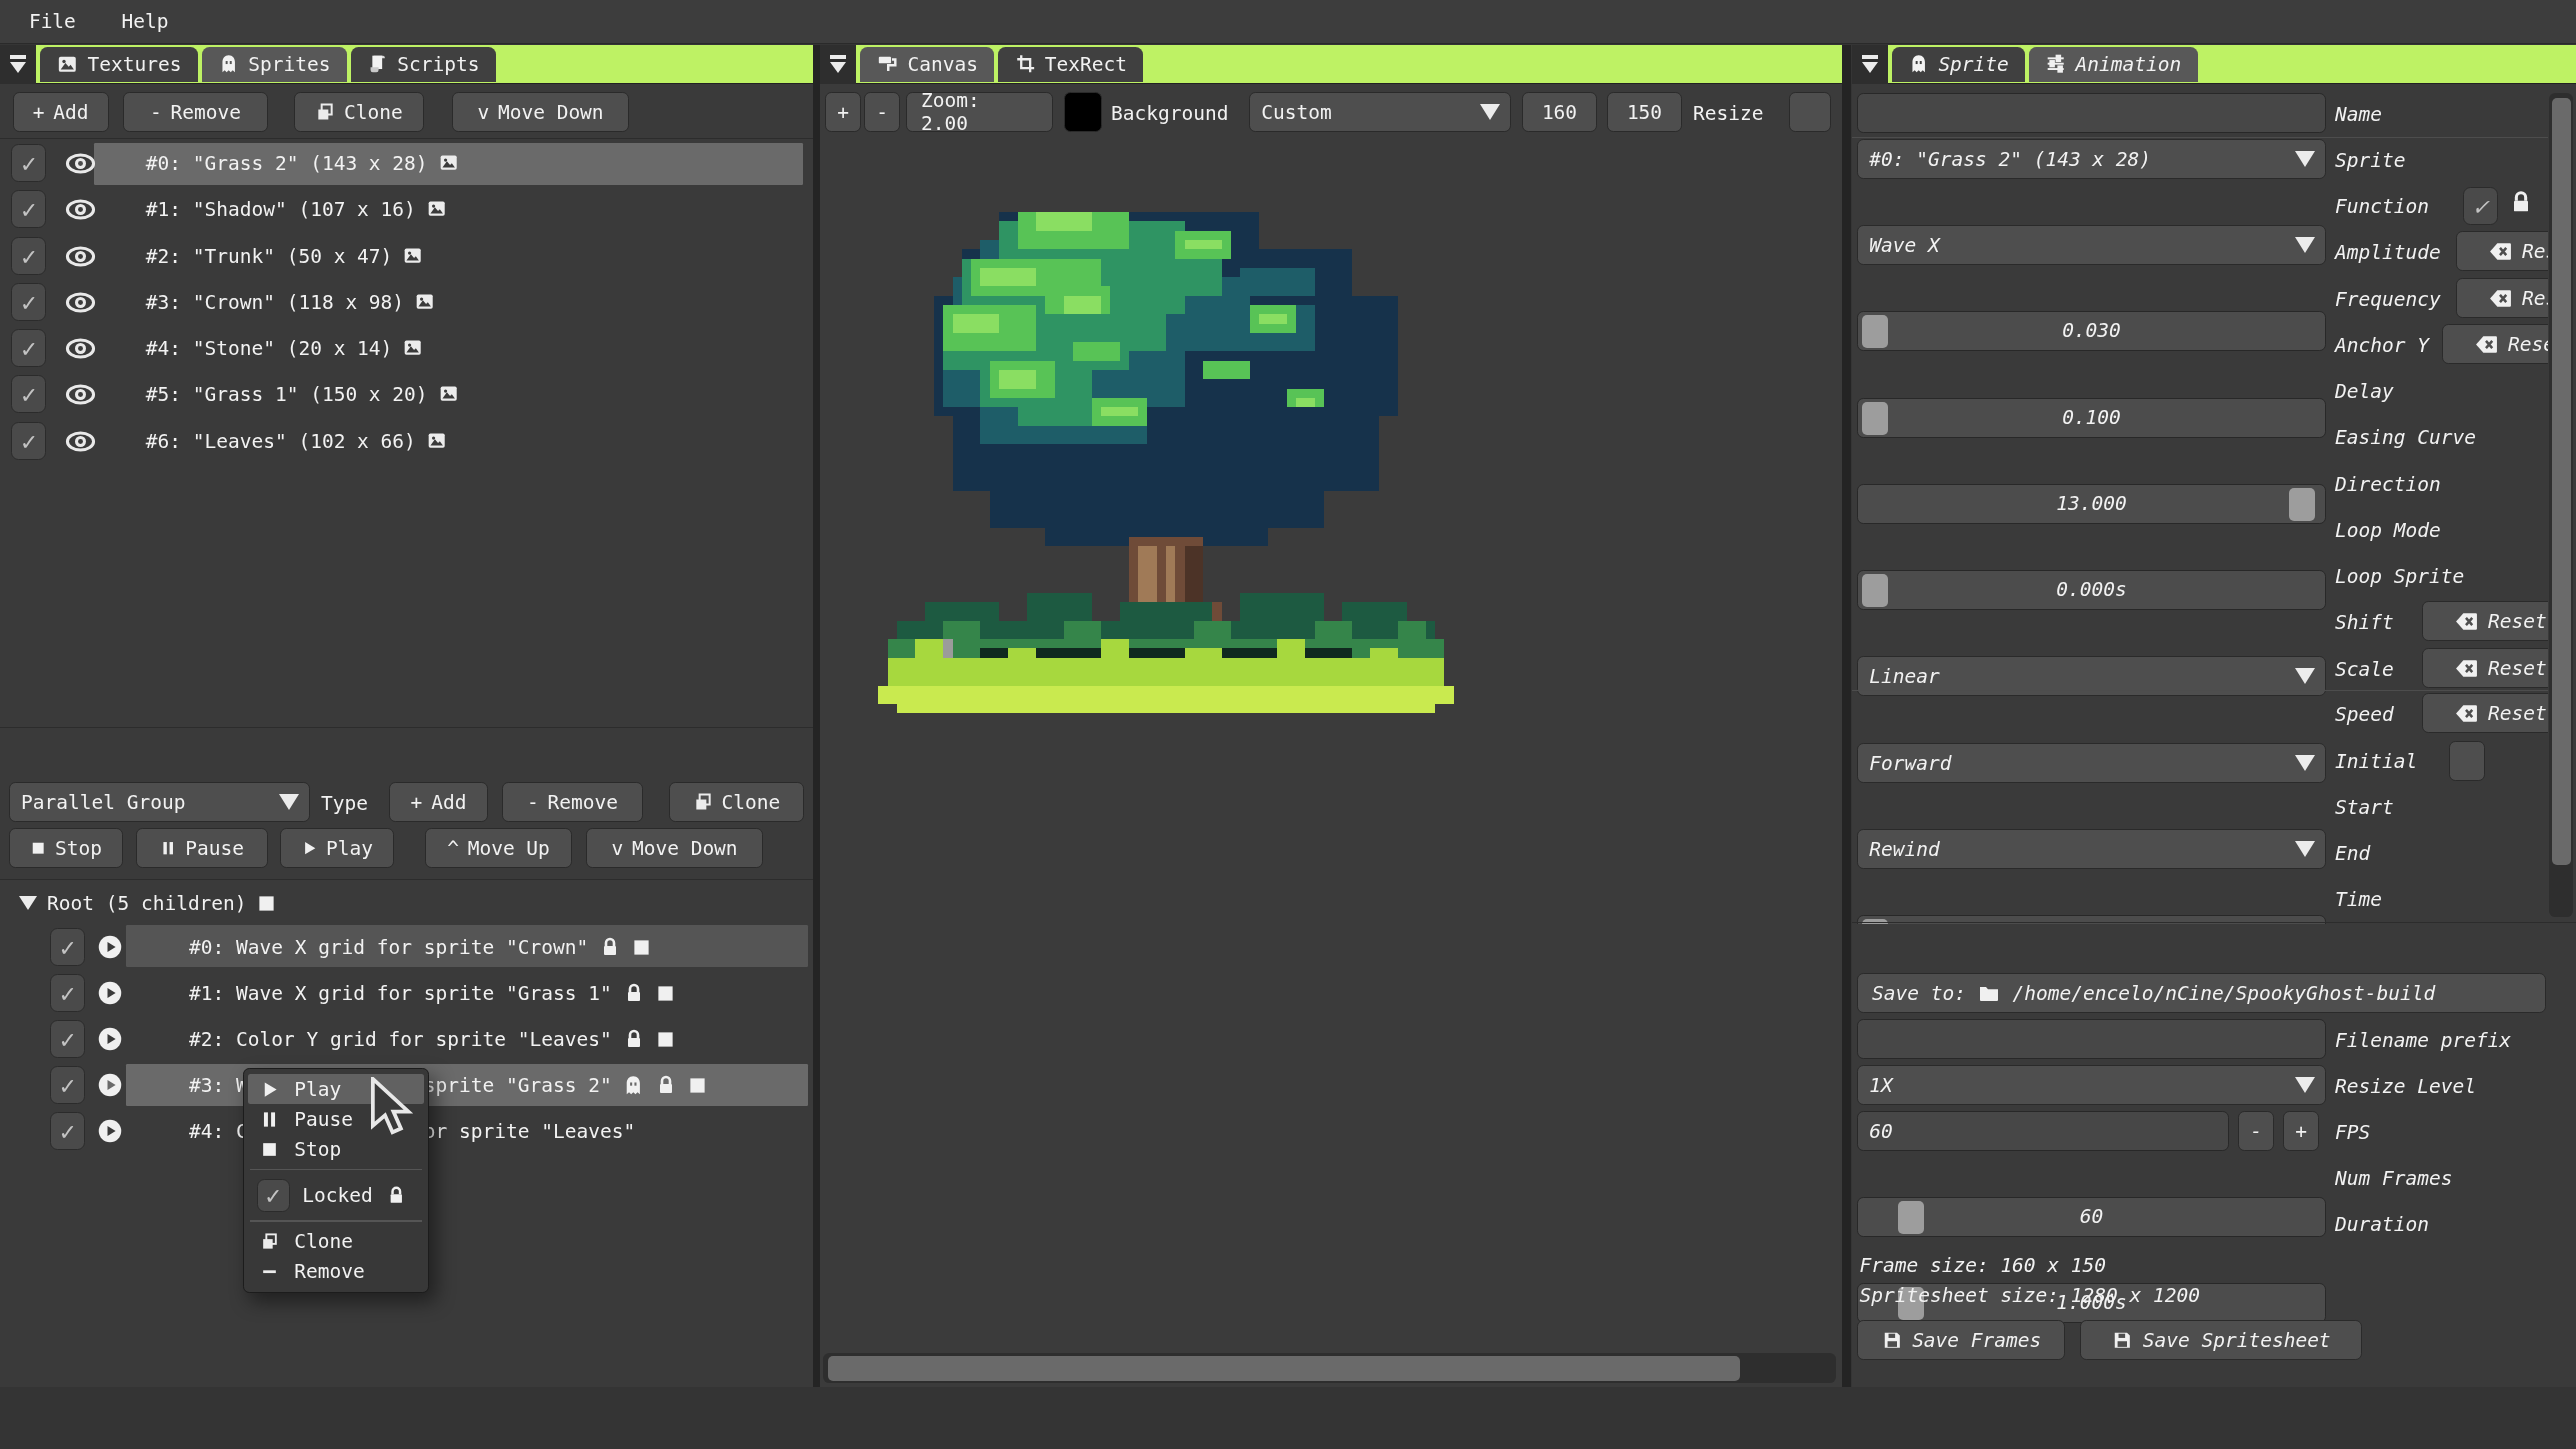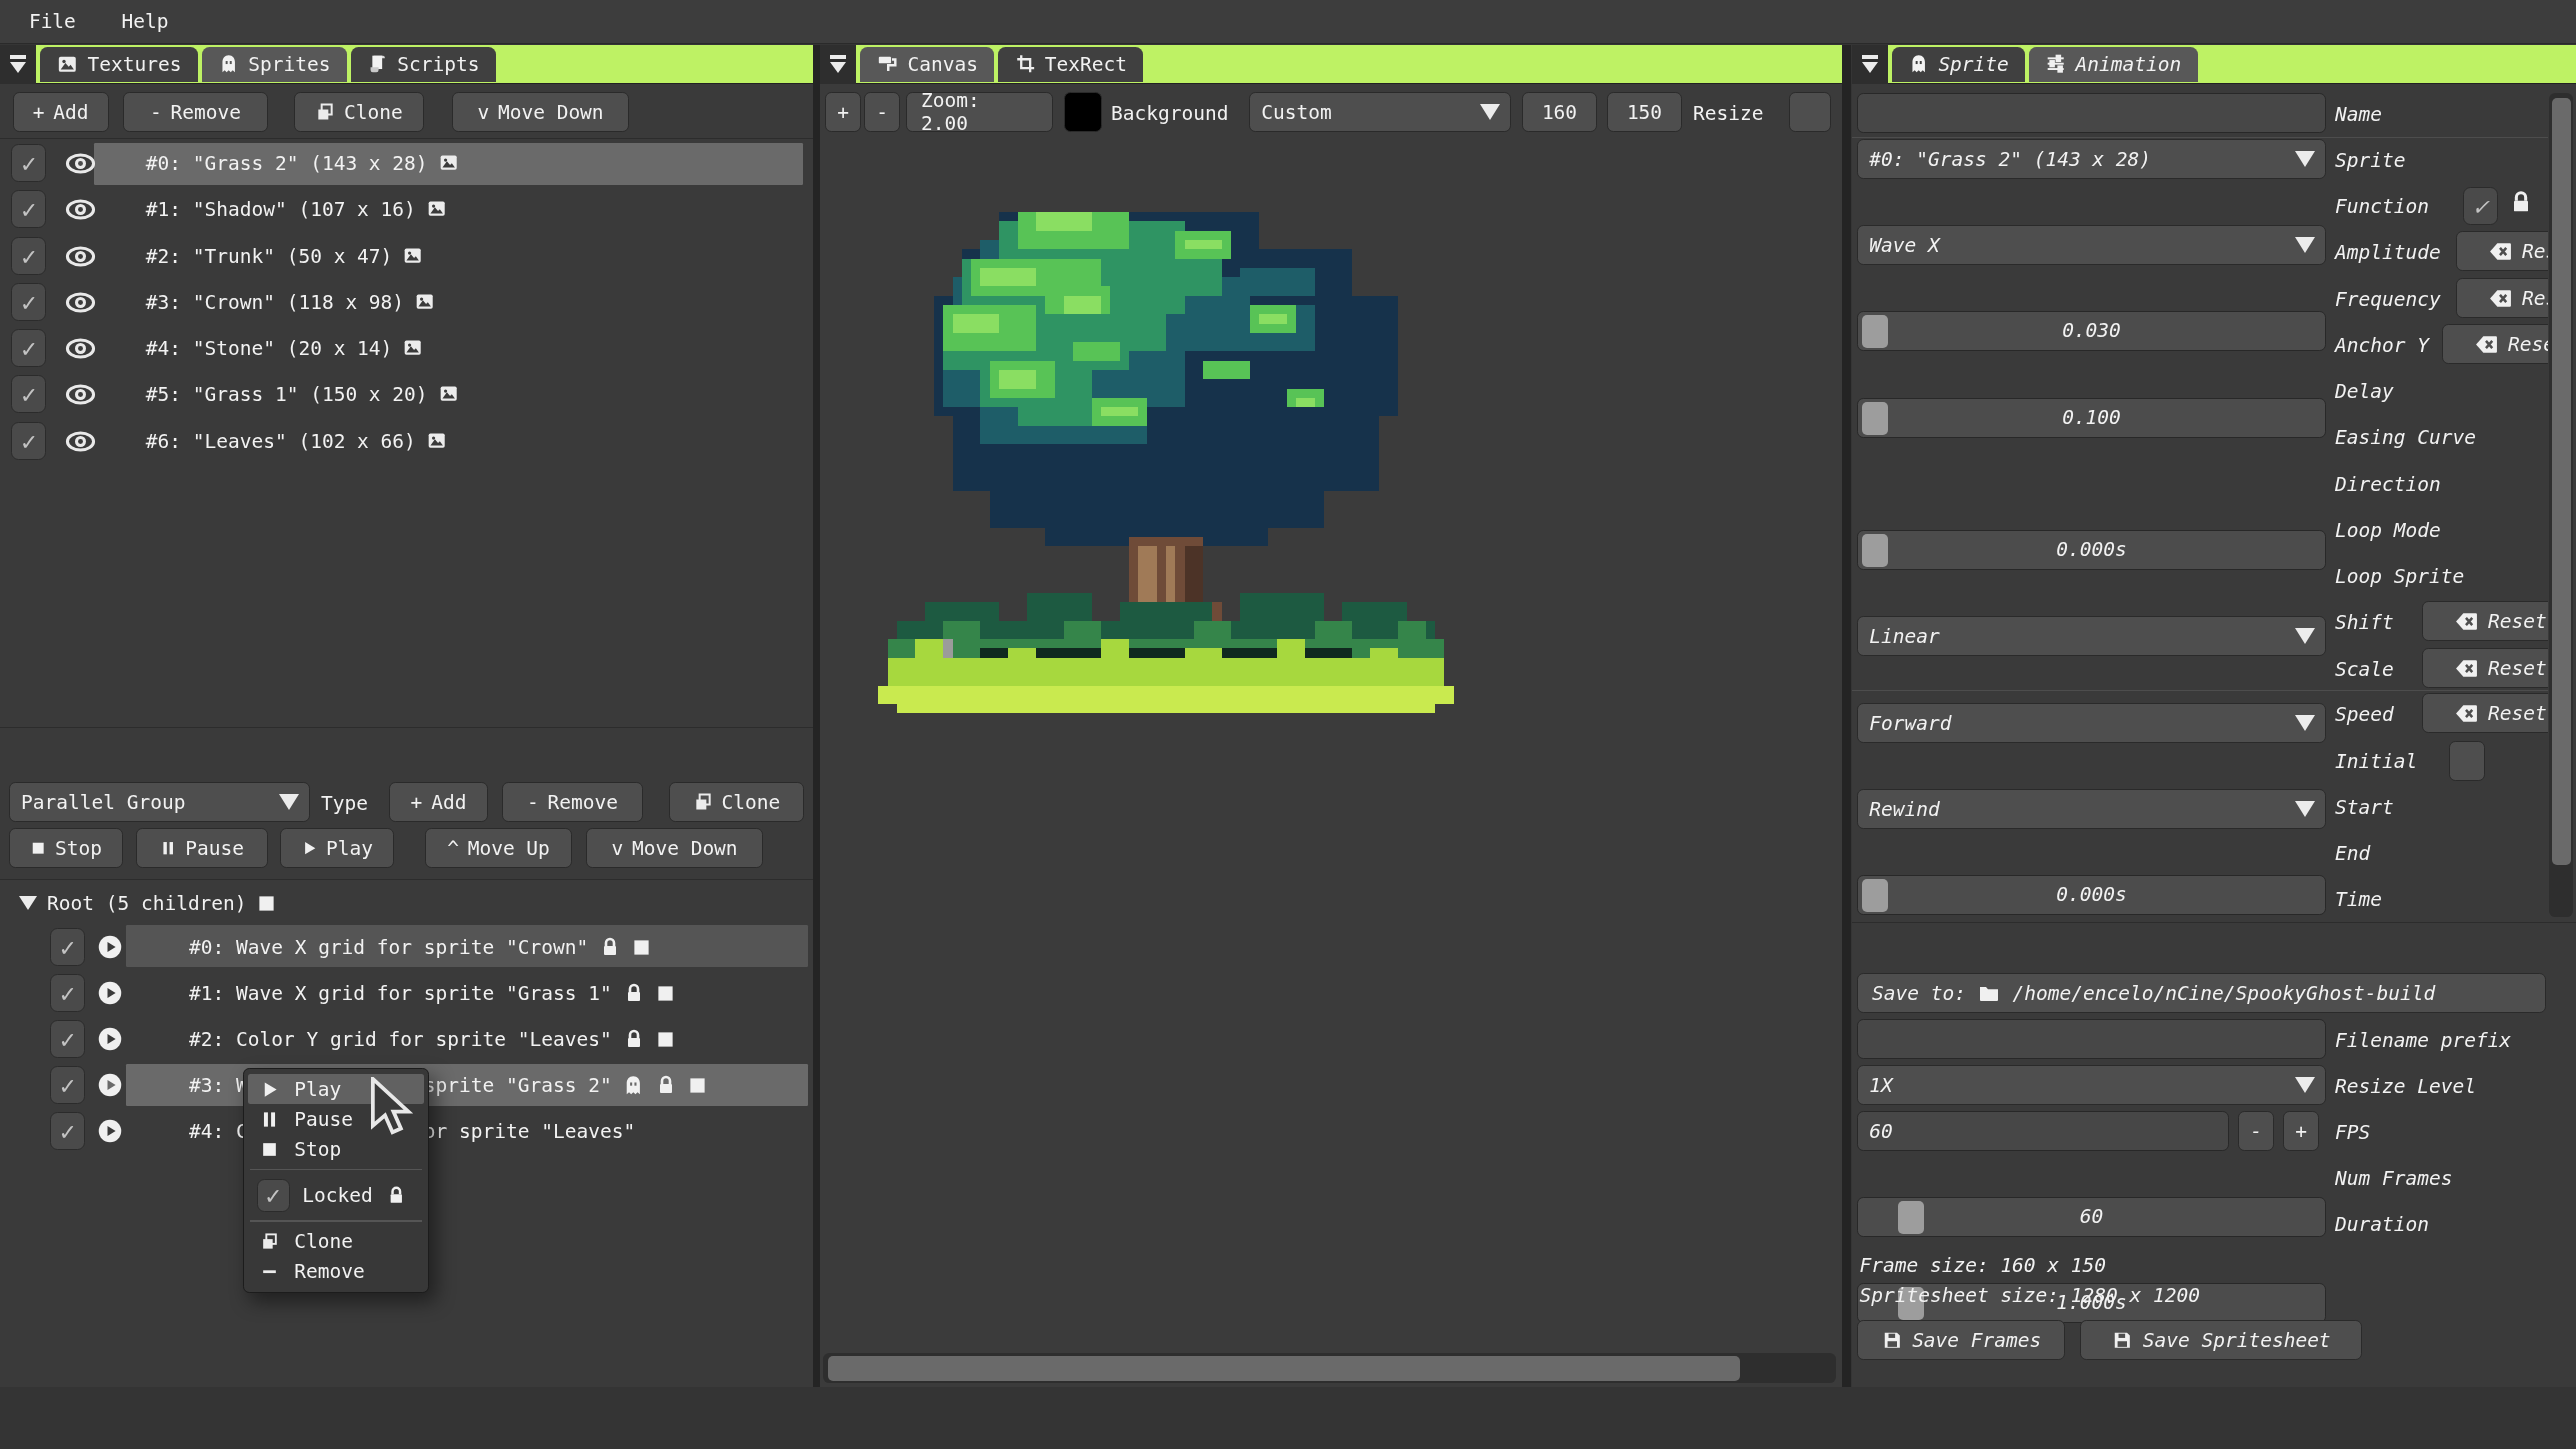--- a/index.html
+++ b/index.html
@@ -632,20 +632,24 @@
     <div class="btn abs" style="left:604px;top:194px;width:157px">
       <span>
           <svg width="25" height="25" viewBox="0 0 24 24">
             <path d="M9,4 h12 a1,1 0 0 1 1,1 v14 a1,1 0 0 1 -1,1 H9 L2,12 Z" fill="#f0f0f0"></path>
             <path d="M11.5,8.5 L17.5,15.5 M17.5,8.5 L11.5,15.5" stroke="#4e4e4e" stroke-width="2.4"></path>
           </svg>
         </span>
       <span>Reset</span>
     </div>
 
+    <div class="slider abs" style="left:5px;top:240px;width:469px">
+        <div class="grab" style="left:431px"></div>
+        <span class="val">13.000</span>
+      </div>
     <span class="abs lbl" style="left:483px;top:250px">Anchor Y</span>
     <div class="btn abs" style="left:590px;top:240px;width:157px">
       <span>
           <svg width="25" height="25" viewBox="0 0 24 24">
             <path d="M9,4 h12 a1,1 0 0 1 1,1 v14 a1,1 0 0 1 -1,1 H9 L2,12 Z" fill="#f0f0f0"></path>
             <path d="M11.5,8.5 L17.5,15.5 M17.5,8.5 L11.5,15.5" stroke="#4e4e4e" stroke-width="2.4"></path>
           </svg>
         </span>
       <span>Reset</span>
     </div>

